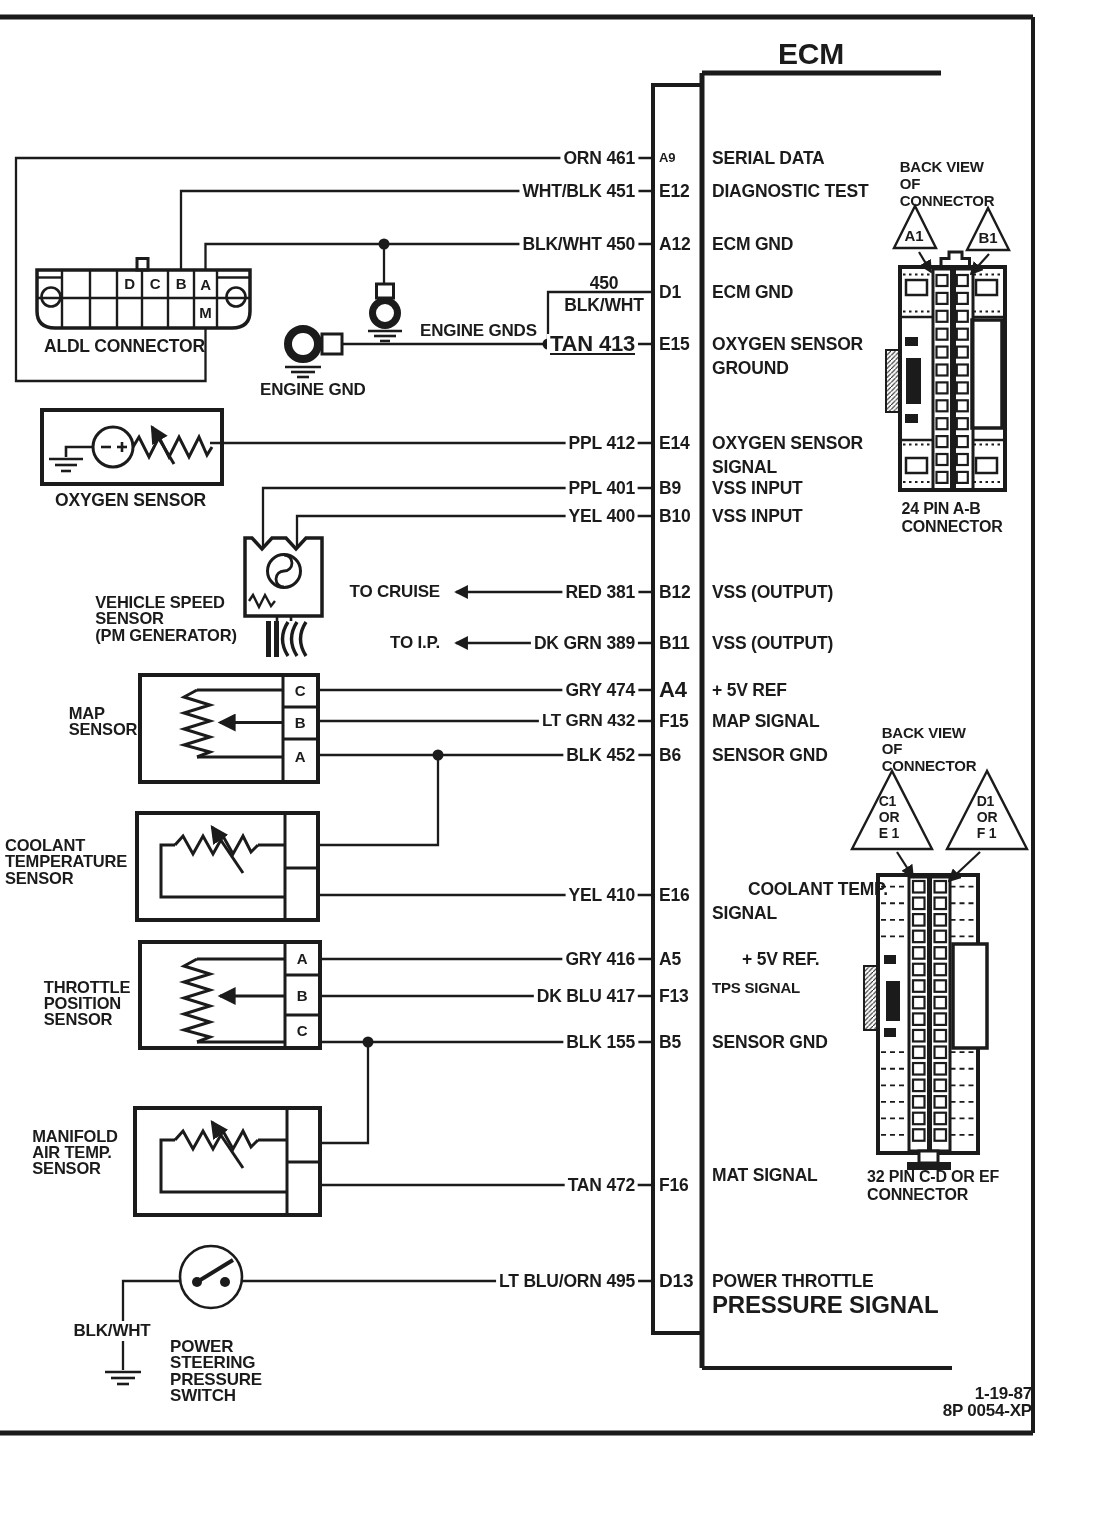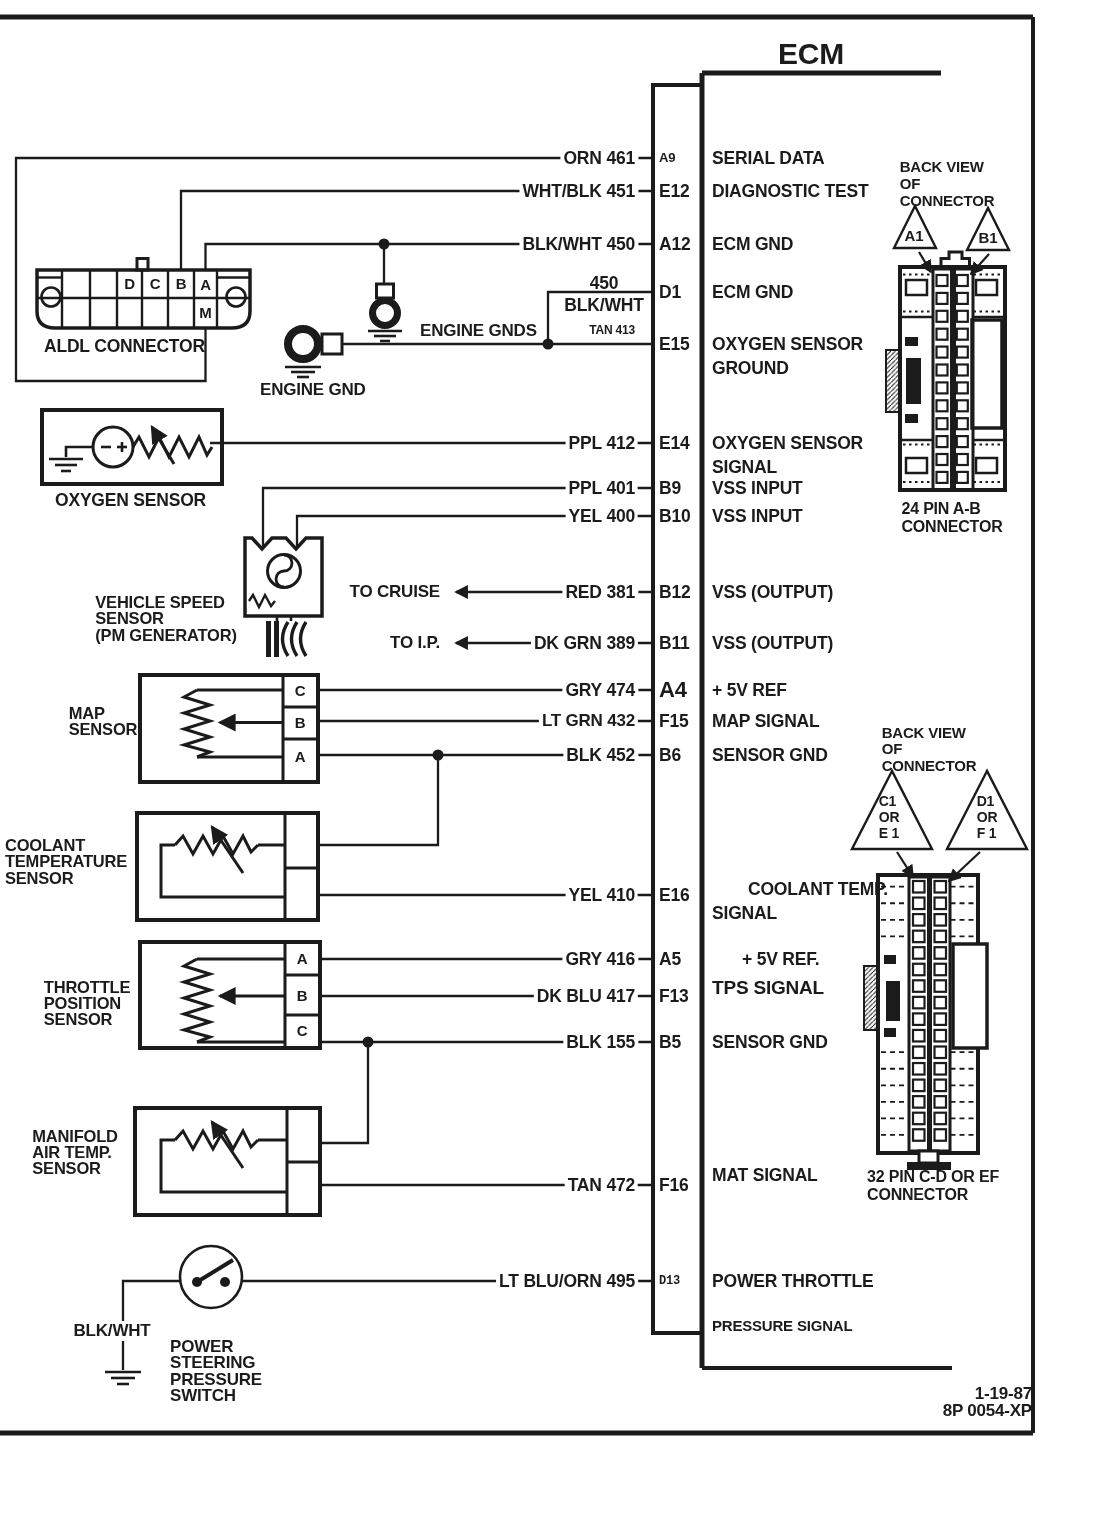--- a/index.html
+++ b/index.html
@@ -475,21 +475,21 @@
       </div>
       <div class="t" style="font-size: 17.5px; line-height: 20px; top: 294.5px; left: 604px; transform: translateX(-50%);">
         <div>BLK/WHT</div>
       </div>
       <div class="t" style="font-size: 17.5px; line-height: 20px; top: 282px; left: 659px;">
         <div>D1</div>
       </div>
       <div class="t" style="font-size: 17.5px; line-height: 20px; top: 282px; left: 712px;">
         <div>ECM GND</div>
       </div>
-      <div class="t bg" style="font-size: 12px; line-height: 20px; top: 320px; left: 638px; transform: translateX(-100%);">
+      <div class="t bg" style="font-size: 22px; line-height: 20px; top: 334px; left: 638px; transform: translateX(-100%); text-decoration: underline;">
         <div>TAN 413</div>
       </div>
       <div class="t" style="font-size: 17.5px; line-height: 20px; top: 334px; left: 659px;">
         <div>E15</div>
       </div>
       <div class="t" style="font-size: 17.5px; line-height: 20px; top: 334px; left: 712px;">
         <div>OXYGEN SENSOR</div>
       </div>
       <div class="t" style="font-size: 17.5px; line-height: 20px; top: 358px; left: 712px;">
         <div>GROUND</div>
@@ -589,21 +589,21 @@
       </div>
       <div class="t" style="font-size: 17.5px; line-height: 20px; top: 949px; left: 712px; margin-left: 30px;">
         <div>+ 5V REF.</div>
       </div>
       <div class="t bg" style="font-size: 17.5px; line-height: 20px; top: 986px; left: 638px; transform: translateX(-100%);">
         <div>DK BLU 417</div>
       </div>
       <div class="t" style="font-size: 17.5px; line-height: 20px; top: 986px; left: 659px;">
         <div>F13</div>
       </div>
-      <div class="t" style="font-size: 19px; line-height: 20px; top: 978px; left: 712px;">
+      <div class="t" style="font-size: 15px; line-height: 20px; top: 978px; left: 712px;">
         <div>TPS SIGNAL</div>
       </div>
       <div class="t bg" style="font-size: 17.5px; line-height: 20px; top: 1032px; left: 638px; transform: translateX(-100%);">
         <div>BLK 155</div>
       </div>
       <div class="t" style="font-size: 17.5px; line-height: 20px; top: 1032px; left: 659px;">
         <div>B5</div>
       </div>
       <div class="t" style="font-size: 17.5px; line-height: 20px; top: 1032px; left: 712px;">
         <div>SENSOR GND</div>
@@ -613,23 +613,23 @@
       </div>
       <div class="t" style="font-size: 17.5px; line-height: 20px; top: 1175px; left: 659px;">
         <div>F16</div>
       </div>
       <div class="t" style="font-size: 17.5px; line-height: 20px; top: 1165px; left: 712px;">
         <div>MAT SIGNAL</div>
       </div>
       <div class="t bg" style="font-size: 17.5px; line-height: 20px; top: 1271px; left: 638px; transform: translateX(-100%);">
         <div>LT BLU/ORN 495</div>
       </div>
-      <div class="t" style="font-size: 12px; line-height: 20px; top: 1271px; left: 659px; font-family: Liberation Mono, monospace;">
+      <div class="t" style="font-size: 19px; line-height: 20px; top: 1271px; left: 659px;">
         <div>D13</div>
       </div>
       <div class="t" style="font-size: 17.5px; line-height: 20px; top: 1271px; left: 712px;">
         <div>POWER THROTTLE</div>
       </div>
-      <div class="t" style="font-size: 15px; line-height: 20px; top: 1295px; left: 712px; margin-top: 21px;">
+      <div class="t" style="font-size: 24px; line-height: 20px; top: 1295px; left: 712px;">
         <div>PRESSURE SIGNAL</div>
       </div>
     </div>
 </div>
 
 </body></html>

